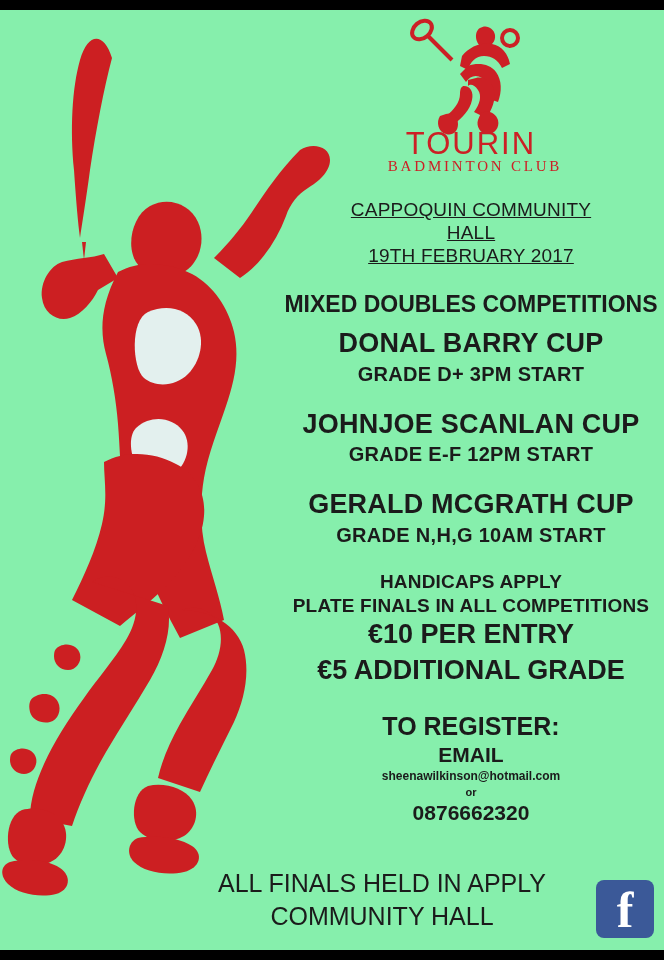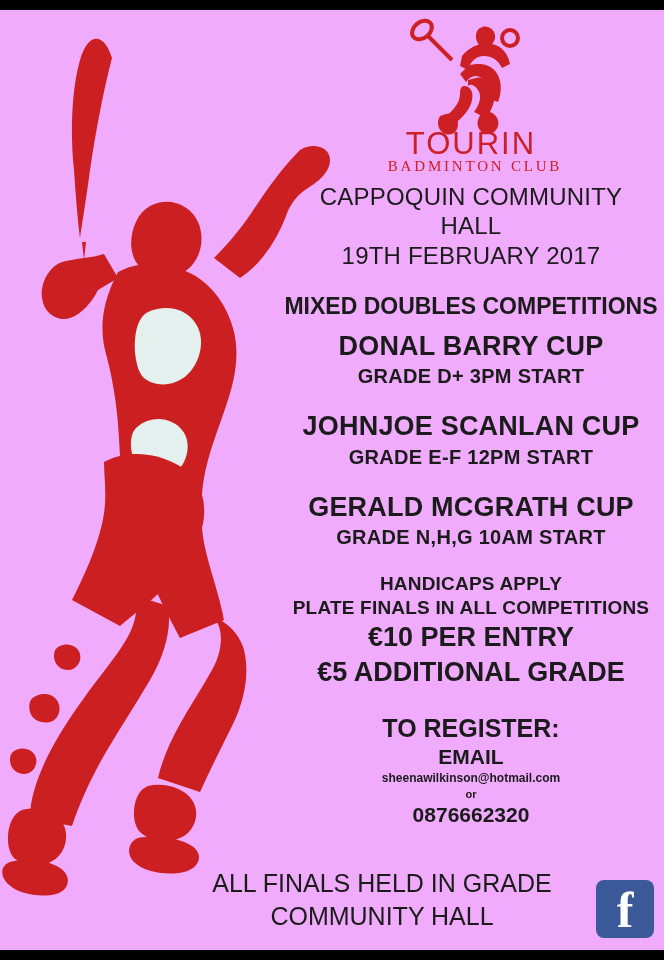--- a/index.html
+++ b/index.html
@@ -9,21 +9,21 @@
   }
   body {
     width: 664px;
     height: 960px;
     font-family: "Liberation Sans", sans-serif;
   }
   .poster {
     position: relative;
     width: 664px;
     height: 960px;
-    background: #f0abfc;
+    background: #86efac;
     overflow: hidden;
   }
   
   .bar-top, .bar-bottom {
     position: absolute;
     left: 0;
     width: 664px;
     height: 10px;
     background: #000;
     z-index: 40;
@@ -78,24 +78,25 @@
     left: 8px;
     right: 0;
     top: 144px;
     font-size: 15px;
     letter-spacing: 2.8px;
     color: #cc2025;
     font-family: Liberation Serif, serif;
   }
 
   .venue {
-    font-size: 24px;
+    font-size: 19px;
     line-height: 1.22;
     letter-spacing: 0.2px;
-    margin-top: 12px;
+    margin-top: 28px;
+    text-decoration: underline;
   }
   .block {
     margin-top: 22px;
     font-weight: bold;
   }
   .line-sm {
     font-size: 19px;
     line-height: 1.25;
     letter-spacing: 0.2px;
   }
@@ -280,21 +281,21 @@
     <div class="block">
       <div class="register-title">TO REGISTER:</div>
       <div class="register-line">EMAIL</div>
       <div class="register-email">sheenawilkinson@hotmail.com</div>
       <div class="register-or">or</div>
       <div class="register-phone">0876662320</div>
     </div>
   </div>
 
   <div class="footer">
-    <div class="footer-line">ALL FINALS HELD IN GRADE</div>
+    <div class="footer-line">ALL FINALS HELD IN APPLY</div>
     <div class="footer-line">COMMUNITY HALL</div>
   </div>
 
   <div class="fb">
     <div class="f">f</div>
   </div>
 
 </div>
 
 </body></html>

